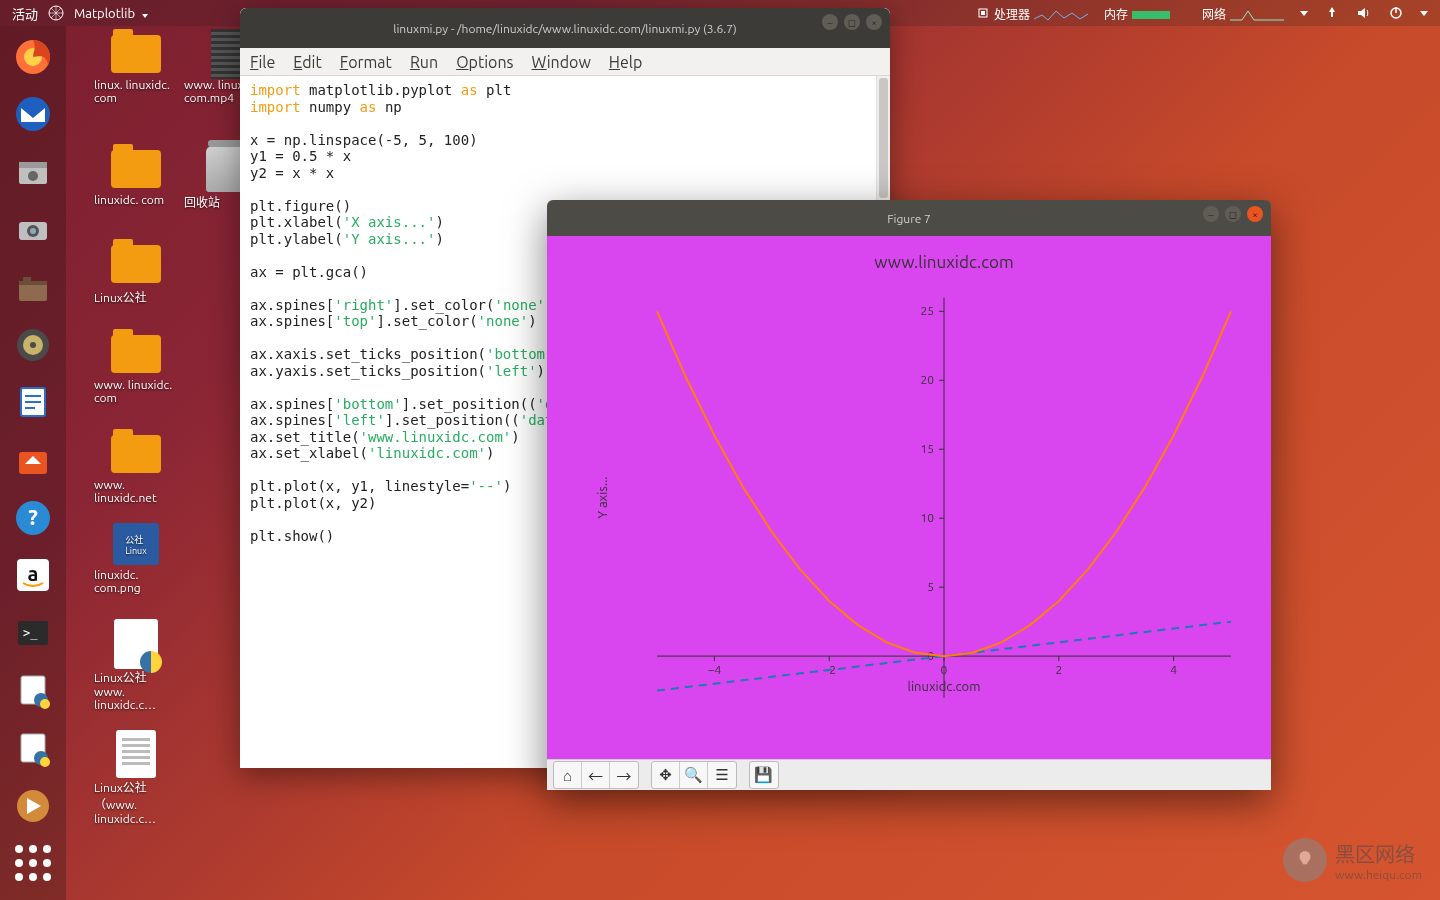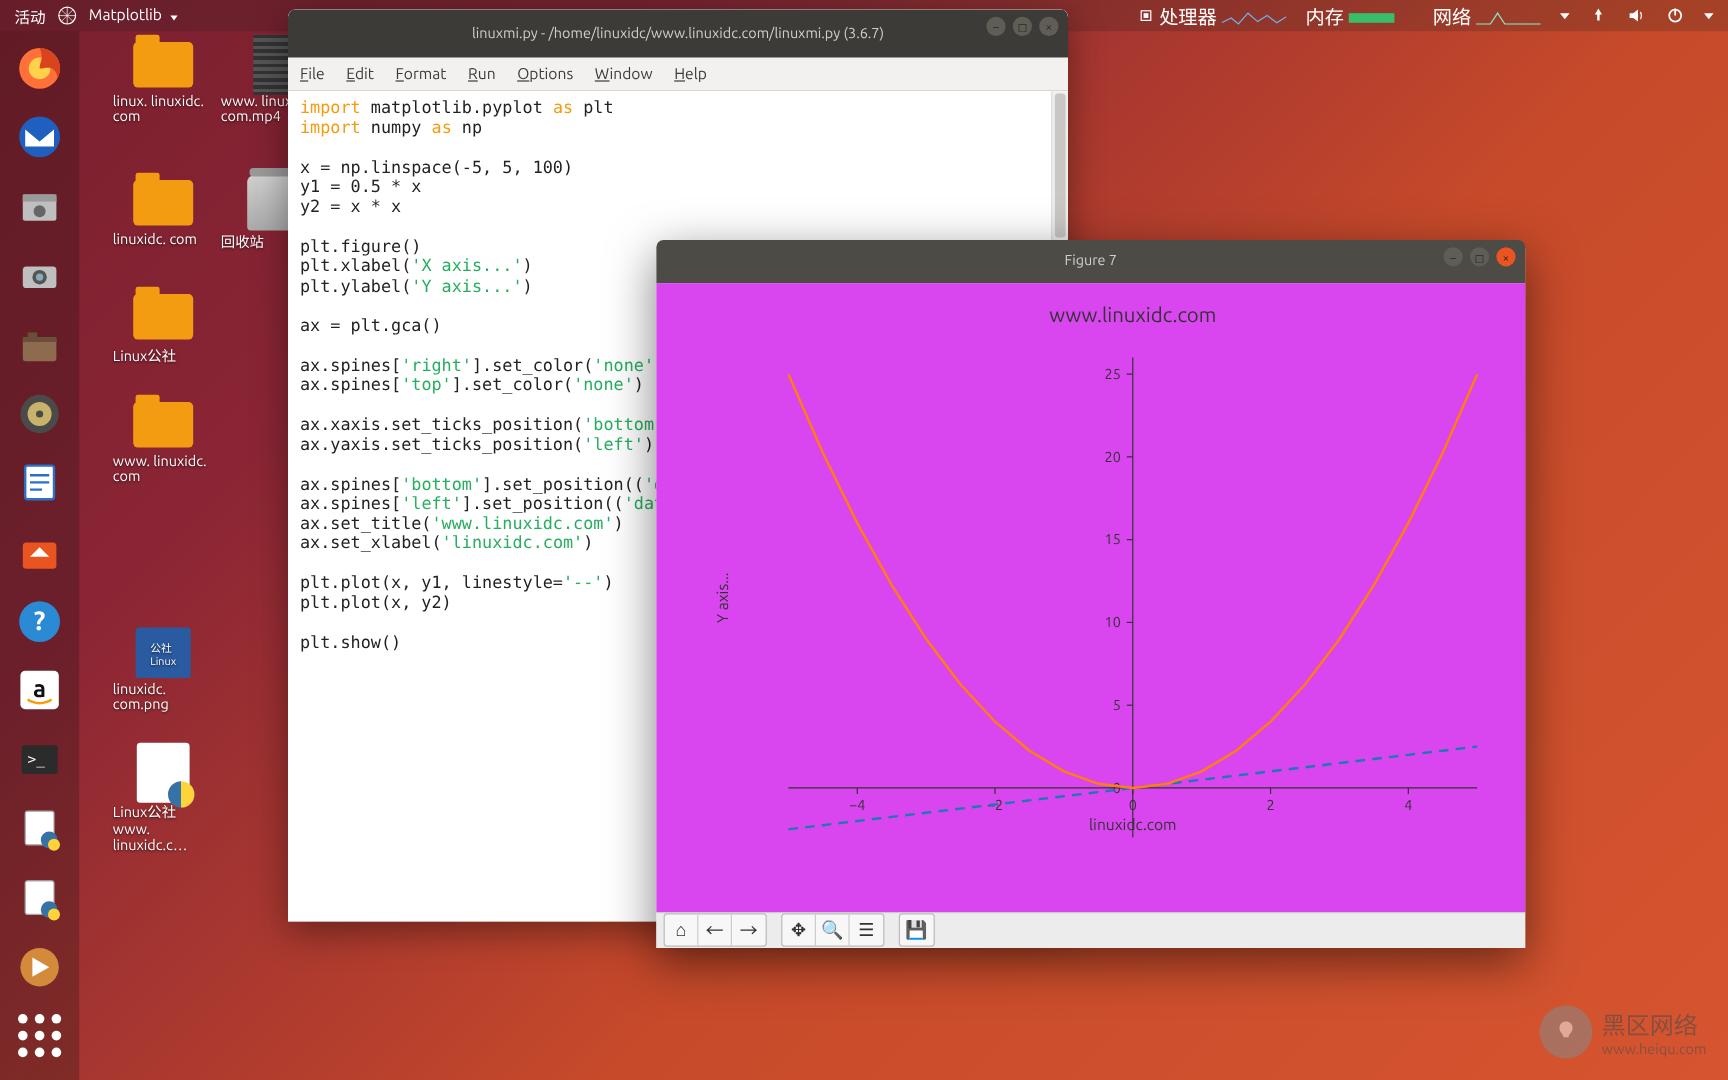--- a/index.html
+++ b/index.html
@@ -13,21 +13,21 @@
 
 .topbar {
   position: absolute; top: 0; left: 0; right: 0; height: 26px;
   background: rgba(30,30,30,.2); display: flex; align-items: center;
   font-size: 13px; padding: 0 12px; gap: 14px;
 }
 .topbar .title-area { display: flex; align-items: center; gap: 10px; }
 .topbar .title-area .mpl-icon { width: 16px; height: 16px; display: inline-block; }
 .topbar .center { position: absolute; left: 50%; transform: translateX(-50%); display: flex; gap: 6px; }
 .topbar .right { margin-left: auto; display: flex; align-items: center; gap: 16px; }
-.indic { font-size: 16px; display: flex; align-items: center; gap: 4px; }
+.indic { font-size: 12px; display: flex; align-items: center; gap: 4px; }
 .mini-graph { width: 54px; height: 16px; border: 0; position: relative; opacity: .9; }
 .mini-graph.mem::after { content:""; position:absolute; left:0; top:6px; width:70%; height:8px; background:#2ecc71; }
 .tri-down { display:inline-block; width:0; height:0; border-left:4px solid transparent; border-right:4px solid transparent; border-top:5px solid #fff; }
 .tri-down.sm { border-left-width:3px; border-right-width:3px; border-top-width:4px; margin-left:4px; }
 .tb-icon { width:16px; height:16px; display:inline-flex; align-items:center; justify-content:center; color:#fff; }
 
 
 .launcher {
   position: absolute; top: 26px; left: 0; bottom: 0; width: 66px;
   background: rgba(40,20,20,.3); display: flex; flex-direction: column;
@@ -56,21 +56,21 @@
 
 
 .editor {
   position: absolute; left: 240px; top: 8px; width: 650px; height: 760px;
   background: #fff; border-radius: 6px 6px 0 0; box-shadow: 0 8px 30px rgba(0,0,0,.4);
   display: flex; flex-direction: column; overflow: hidden;
 }
 .win-title { height: 40px; background:#3c3b37; color:#cfcfcf; display:flex; align-items:center; justify-content:center; font-size:12px; position:relative; border-radius:6px 6px 0 0; }
 .win-controls { position:absolute; right:8px; top:6px; display:flex; gap:6px; }
 .wc { width:16px; height:16px; border-radius:50%; background:#5f5d56; display:flex; align-items:center; justify-content:center; font-size:10px; color:#2a2a26; }
-.menubar { height:28px; background:#f2f1f0; border-bottom:1px solid #d9d7d3; display:flex; align-items:center; padding:0 10px; gap:18px; font-size:13px; color:#3c3b37; }
+.menubar { height:28px; background:#f2f1f0; border-bottom:1px solid #d9d7d3; display:flex; align-items:center; padding:0 10px; gap:18px; font-size:16px; color:#3c3b37; }
 .menubar span u { text-decoration: underline; }
 .code-area { flex:1; background:#fff; padding:6px 10px; font-family:"DejaVu Sans Mono","Consolas",monospace; font-size:14px; line-height:1.18; color:#222; white-space:pre; overflow:hidden; position:relative; }
 .code-area .scrollbar { position:absolute; right:0; top:0; bottom:0; width:14px; background:#f0efee; border-left:1px solid #ddd; }
 .code-area .scrollbar::after { content:""; position:absolute; top:2px; left:2px; right:2px; height:120px; background:#c9c7c3; border-radius:3px; }
 .kw { color:#f39c12; }
 .kw2 { color:#f39c12; }
 .str { color:#27ae60; }
 
 
 .figwin {
@@ -295,31 +295,43 @@
         <div class="folder"></div>
       </div>
       <div>Linux公社</div>
     </div>
     <div class="dicon" style="left: 18px; top: 300px;">
       <div class="ic">
         <div class="folder"></div>
       </div>
       <div>www. linuxidc. com</div>
     </div>
+    <div class="dicon" style="left: 18px; top: 400px;">
+      <div class="ic">
+        <div class="folder"></div>
+      </div>
+      <div>www. linuxidc.net</div>
+    </div>
     <div class="dicon" style="left: 18px; top: 490px;">
       <div class="ic">
         <div class="imgfile">公社<br>Linux</div>
       </div>
       <div>linuxidc. com.png</div>
     </div>
     <div class="dicon" style="left: 18px; top: 590px;">
       <div class="ic">
         <div class="pyfile"></div>
       </div>
       <div>Linux公社 www. linuxidc.c…</div>
+    </div>
+    <div class="dicon" style="left: 18px; top: 700px;">
+      <div class="ic">
+        <div class="doc"></div>
+      </div>
+      <div>Linux公社（www. linuxidc.c…</div>
     </div>
   </div>
 
 <div class="editor">
   <div class="win-title">
     <span>linuxmi.py - /home/linuxidc/www.linuxidc.com/linuxmi.py (3.6.7)</span>
     <div class="win-controls">
       <span class="wc">–</span>
       <span class="wc">◻</span>
       <span class="wc">×</span>

